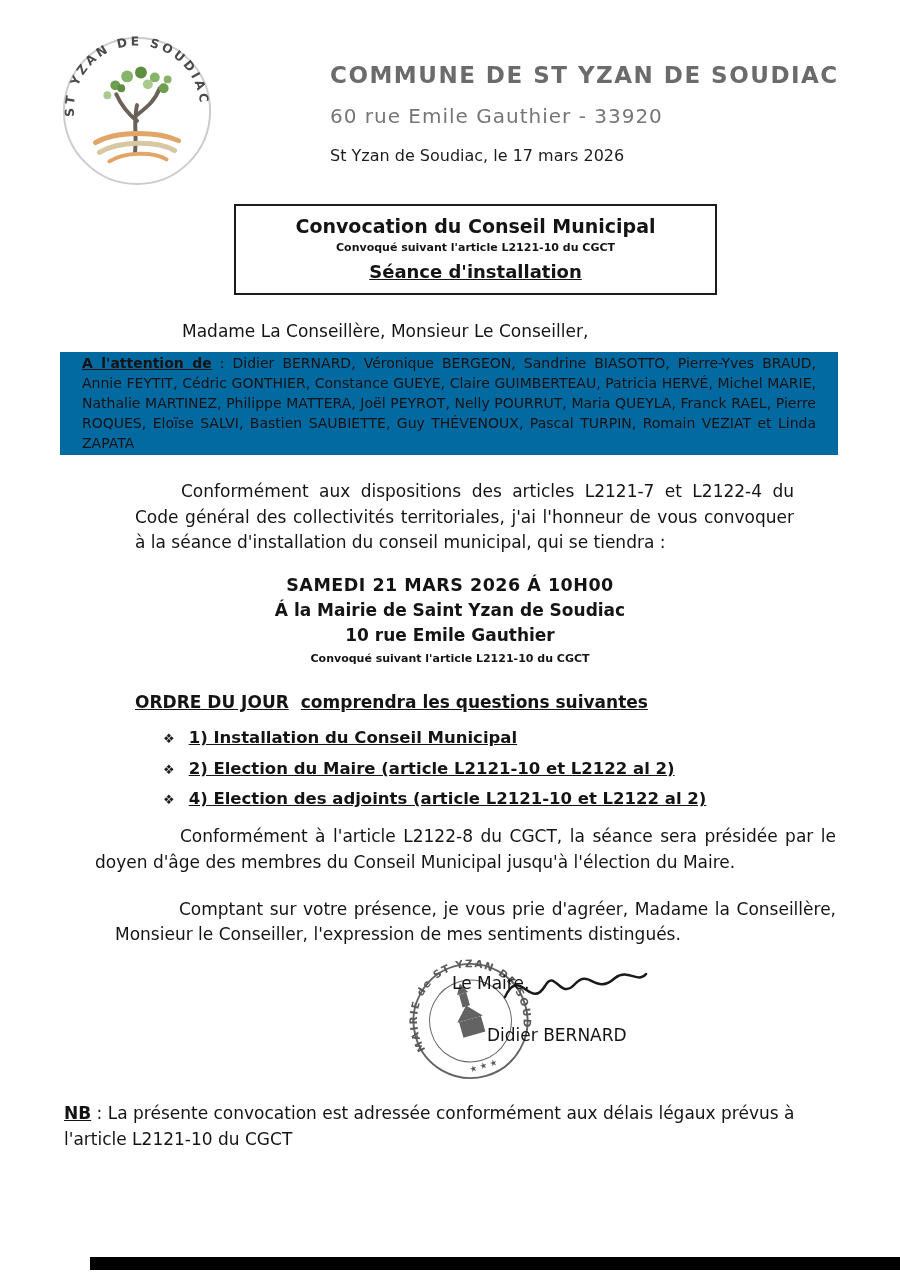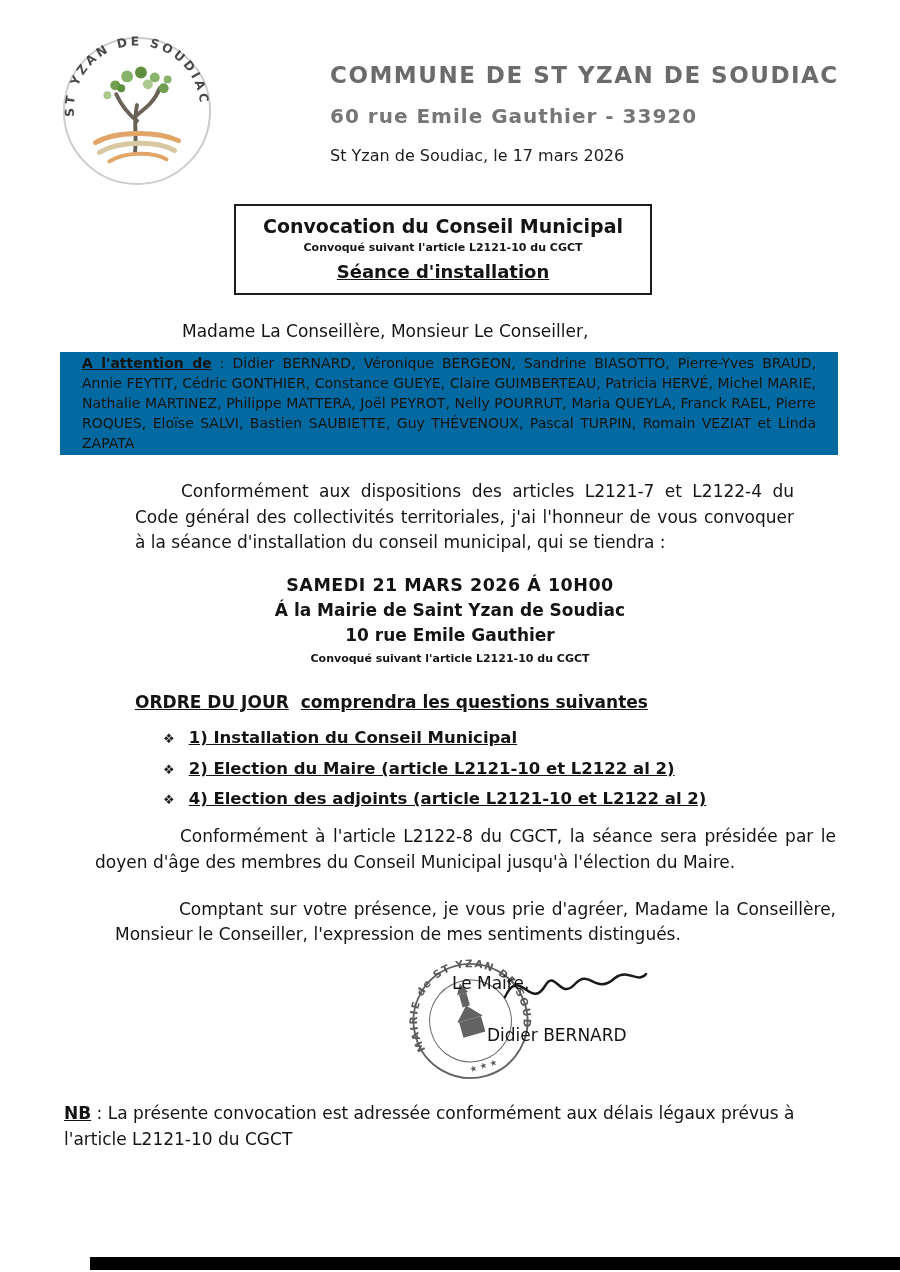--- a/index.html
+++ b/index.html
@@ -12,26 +12,26 @@
     background: #ffffff;
     font-family: "DejaVu Sans", sans-serif;
     color: #141414;
     overflow: hidden;
   }
   
   .header { position: relative; height: 202px; }
   .logo { position: absolute; left: 58px; top: 32px; width: 158px; height: 158px; }
   .header-text { position: absolute; left: 330px; top: 62px; width: 530px; text-align: left; }
   .commune-name { font-size: 23px; font-weight: bold; color: #6b6b6b; letter-spacing: 1.5px; }
-  .address-line { font-size: 20px; font-weight: bold; color: #767676; letter-spacing: 1px; margin-top: 16px; }
+  .address-line { font-size: 20px; font-weight: normal; color: #767676; letter-spacing: 1px; margin-top: 16px; }
   .dateline { font-size: 16px; color: #1c1c1c; margin-top: 18px; margin-right: 60px; }
 
   
   .title-box {
-    width: 418px; margin-left: 234px; margin-top: 2px;
+    width: 483px; margin-left: 234px; margin-top: 2px;
     border: 2px solid #1c1c1c; text-align: center; padding: 9px 6px 11px;
   }
   .title-main { font-size: 19px; font-weight: bold; }
   .title-note { font-size: 11px; font-weight: bold; margin-top: 4px; }
   .title-session { font-size: 18px; font-weight: bold; text-decoration: underline; margin-top: 7px; }
 
   
   .salutation { margin: 26px 0 0 182px; font-size: 17px; }
   .attention {
     margin: 11px 62px 0 60px; background: #0369a1;

